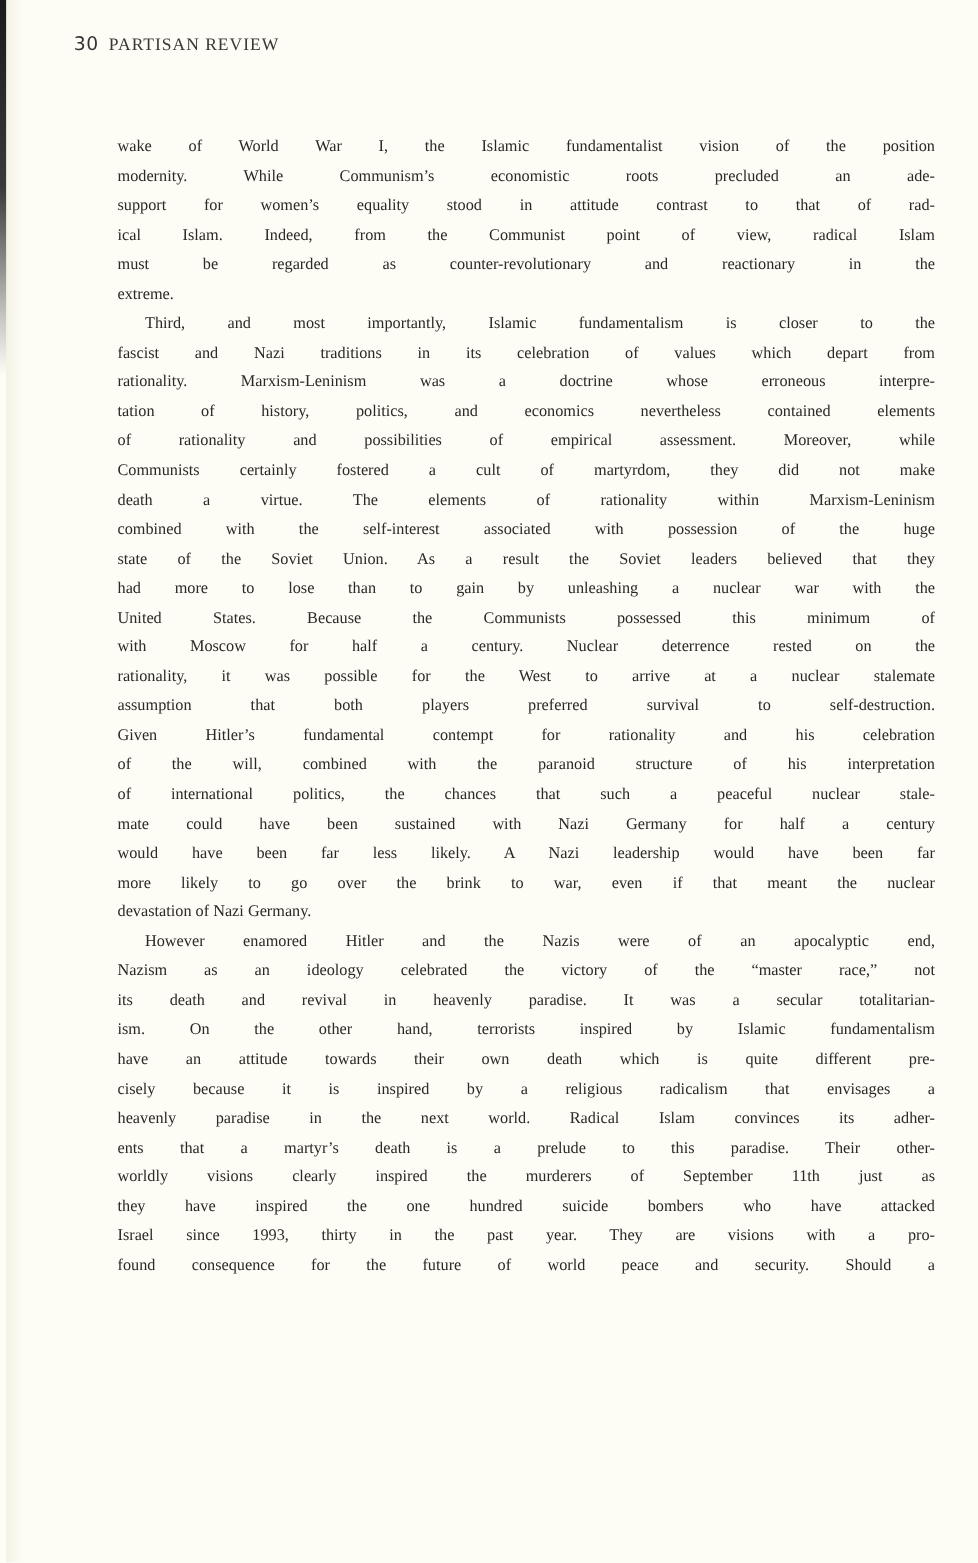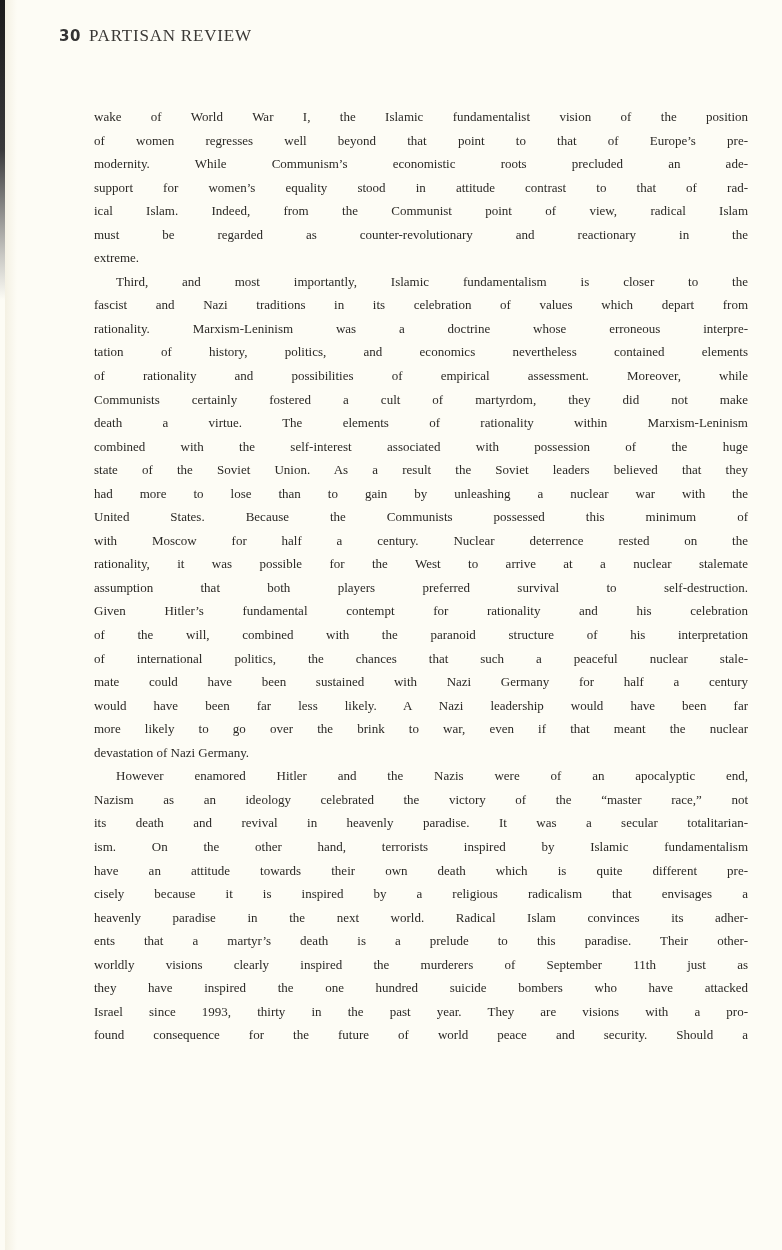--- a/index.html
+++ b/index.html
@@ -35,28 +35,28 @@
     position: absolute;
     left: 59px;
     top: 26px;
     height: 24px;
     display: flex;
     align-items: baseline;
     white-space: nowrap;
   }
   .folio {
     font-family: "DejaVu Sans", "Liberation Sans", sans-serif;
-    font-weight: bold;
+    font-weight: normal;
     font-size: 15px;
     color: #333;
     letter-spacing: 0.5px;
     margin-right: 8px;
   }
   .journal-title {
-    font-size: 17px;
+    font-size: 14px;
     letter-spacing: 0.8px;
     color: #3a3835;
   }
   .body-text {
     position: absolute;
     left: 94px;
     top: 105px;
     width: 654px;
     font-size: 13px;
     line-height: 23.55px;
@@ -84,21 +84,20 @@
 <div class="page-edge-soft"></div>
 
 <header class="running-head">
   <span class="folio">30</span>
   <span class="journal-title">PARTISAN REVIEW</span>
 </header>
 
 <main class="body-text">
   <section>
     <span class="line">wake of World War I, the Islamic fundamentalist vision of the position</span>
-    <span class="line">of women regresses well beyond that point to that of Europe’s pre-</span>
     <span class="line">modernity. While Communism’s economistic roots precluded an ade-</span>
     <span class="line">support for women’s equality stood in attitude contrast to that of rad-</span>
     <span class="line">ical Islam. Indeed, from the Communist point of view, radical Islam</span>
     <span class="line">must be regarded as counter-revolutionary and reactionary in the</span>
     <span class="line last">extreme.</span>
   </section>
   <section>
     <span class="line indent">Third, and most importantly, Islamic fundamentalism is closer to the</span>
     <span class="line">fascist and Nazi traditions in its celebration of values which depart from</span>
     <span class="line">rationality. Marxism-Leninism was a doctrine whose erroneous interpre-</span>

